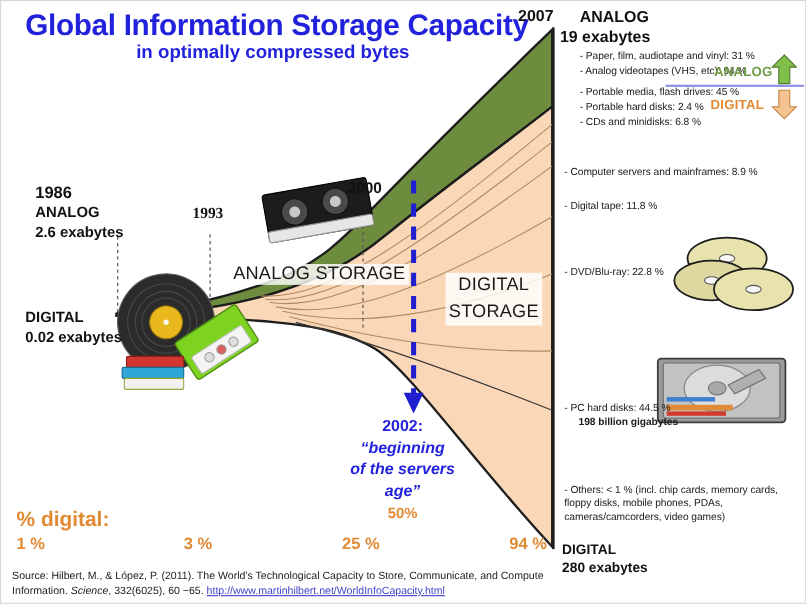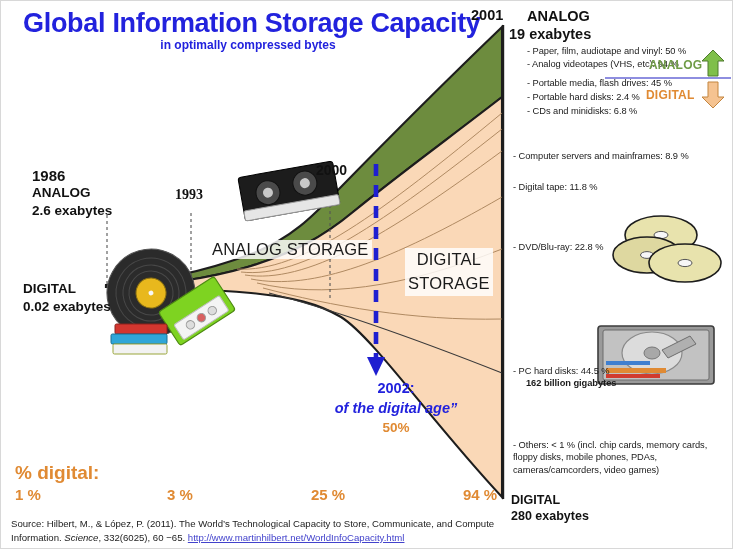--- a/index.html
+++ b/index.html
@@ -18,21 +18,21 @@
   }
   .abs{position:absolute;}
 
   
   #title-block{left:22px;top:8px;width:450px;text-align:center;}
   #main-title{
     font-size:27px;font-weight:bold;color:#2222dd;
     letter-spacing:-0.3px;line-height:1.08;white-space:nowrap;
   }
   #subtitle{
-    font-size:12px;font-weight:bold;color:#2222dd;
+    font-size:17px;font-weight:bold;color:#2222dd;
     margin-top:1px;line-height:1.1;
   }
 
   
   #chart-svg{position:absolute;left:0;top:0;width:733px;height:549px;}
 
   
   .year-label{font-size:14px;font-weight:bold;color:#111;white-space:nowrap;}
   .stat-line{font-size:13.5px;font-weight:bold;color:#111;white-space:nowrap;line-height:1.3;}
 
@@ -46,21 +46,21 @@
   
   .band-caption{
     font-size:16.5px;color:#1a1a1a;font-weight:normal;
     background:rgba(255,255,255,0.82);
     padding:0 3px;white-space:nowrap;letter-spacing:0.2px;
   }
   #analog-caption{left:208px;top:239px;}
   #digital-caption{left:404px;top:247px;text-align:center;line-height:1.45;}
 
   
-  #ann2002{left:330px;top:378px;width:130px;text-align:center;color:#2222dd;}
+  #ann2002{left:300px;top:378px;width:130px;text-align:center;color:#2222dd;}
   #ann2002 .l1{font-size:14.5px;font-weight:bold;line-height:1.35;}
   #ann2002 .l2,#ann2002 .l3{font-size:14.5px;font-weight:bold;font-style:italic;line-height:1.35;}
   #ann2002 .l4{font-size:13.5px;font-weight:bold;color:#e08a33;line-height:1.5;}
 
   
   #right-panel{left:508px;top:6px;width:225px;}
   .rp-head{font-size:14.5px;font-weight:bold;color:#111;line-height:1.25;}
   #rp-analog{margin-left:18px;}
   #rp-exa{font-size:14.5px;font-weight:bold;color:#111;line-height:1.3;}
   .cat-item{
@@ -223,50 +223,51 @@
     <div class="stat-line">2.6 exabytes</div>
   </div>
 
   <div class="abs" id="dig1986">
     <div class="stat-line">DIGITAL</div>
     <div class="stat-line">0.02 exabytes</div>
   </div>
 
   <div class="abs year-label" id="y1993">1993</div>
   <div class="abs year-label" id="y2000">2000</div>
-  <div class="abs year-label" id="y2007">2001</div>
+  <div class="abs year-label" id="y2007">2007</div>
 
   <div class="abs band-caption" id="analog-caption">ANALOG STORAGE</div>
   <div class="abs" id="digital-caption">
     <div class="band-caption">DIGITAL</div>
     <div class="band-caption">STORAGE</div>
   </div>
 
   <div class="abs" id="ann2002">
     <div class="l1">2002:</div>
-    <div class="l3">of the digital age”</div>
+    <div class="l2">“beginning</div>
+    <div class="l3">of the servers age”</div>
     <div class="l4">50%</div>
   </div>
 
   <div class="abs" id="right-panel">
     <div class="rp-head" id="rp-analog">ANALOG</div>
     <div id="rp-exa">19 exabytes</div>
   </div>
 
-  <div class="cat-item" style="left:526px;top:44px;">- Paper, film, audiotape and vinyl: 50 %</div>
+  <div class="cat-item" style="left:526px;top:44px;">- Paper, film, audiotape and vinyl: 31 %</div>
   <div class="cat-item" style="left:526px;top:57px;">- Analog videotapes (VHS, etc): 94 %</div>
   <div class="cat-item" style="left:526px;top:76px;">- Portable media, flash drives: 45 %</div>
   <div class="cat-item" style="left:526px;top:90px;">- Portable hard disks: 2.4 %</div>
   <div class="cat-item" style="left:526px;top:104px;">- CDs and minidisks: 6.8 %</div>
   <div class="cat-item" style="left:512px;top:139px;margin-top:10px;">- Computer  servers and mainframes: 8.9 %</div>
   <div class="cat-item" style="left:512px;top:180px;">- Digital tape: 11.8 %</div>
   <div class="cat-item" style="left:512px;top:240px;">- DVD/Blu-ray: 22.8 %</div>
   <div class="cat-item" style="left:512px;top:364px;">
     <span>- PC hard disks: 44.5 %</span>
-    <span class="cat-sub">162 billion  gigabytes</span>
+    <span class="cat-sub">198 billion  gigabytes</span>
   </div>
   <div class="cat-item" id="cat-others" style="left:512px;top:438px;">- Others: &lt; 1 % (incl. chip cards, memory cards, floppy disks, mobile phones, PDAs, cameras/camcorders, video games)</div>
 
   <div id="key-divider"></div>
   <div class="key-word" id="key-analog">ANALOG</div>
   <div class="key-word" id="key-digital">DIGITAL</div>
   <svg class="abs" style="left:700px;top:48px;width:24px;height:28px;" viewBox="0 0 24 28">
     <polygon points="12,1 23,12 17,12 17,27 7,27 7,12 1,12" fill="#7fbf4a" stroke="#4e7a2c" stroke-width="1"></polygon>
   </svg>
   <svg class="abs" style="left:700px;top:80px;width:24px;height:28px;" viewBox="0 0 24 28">

